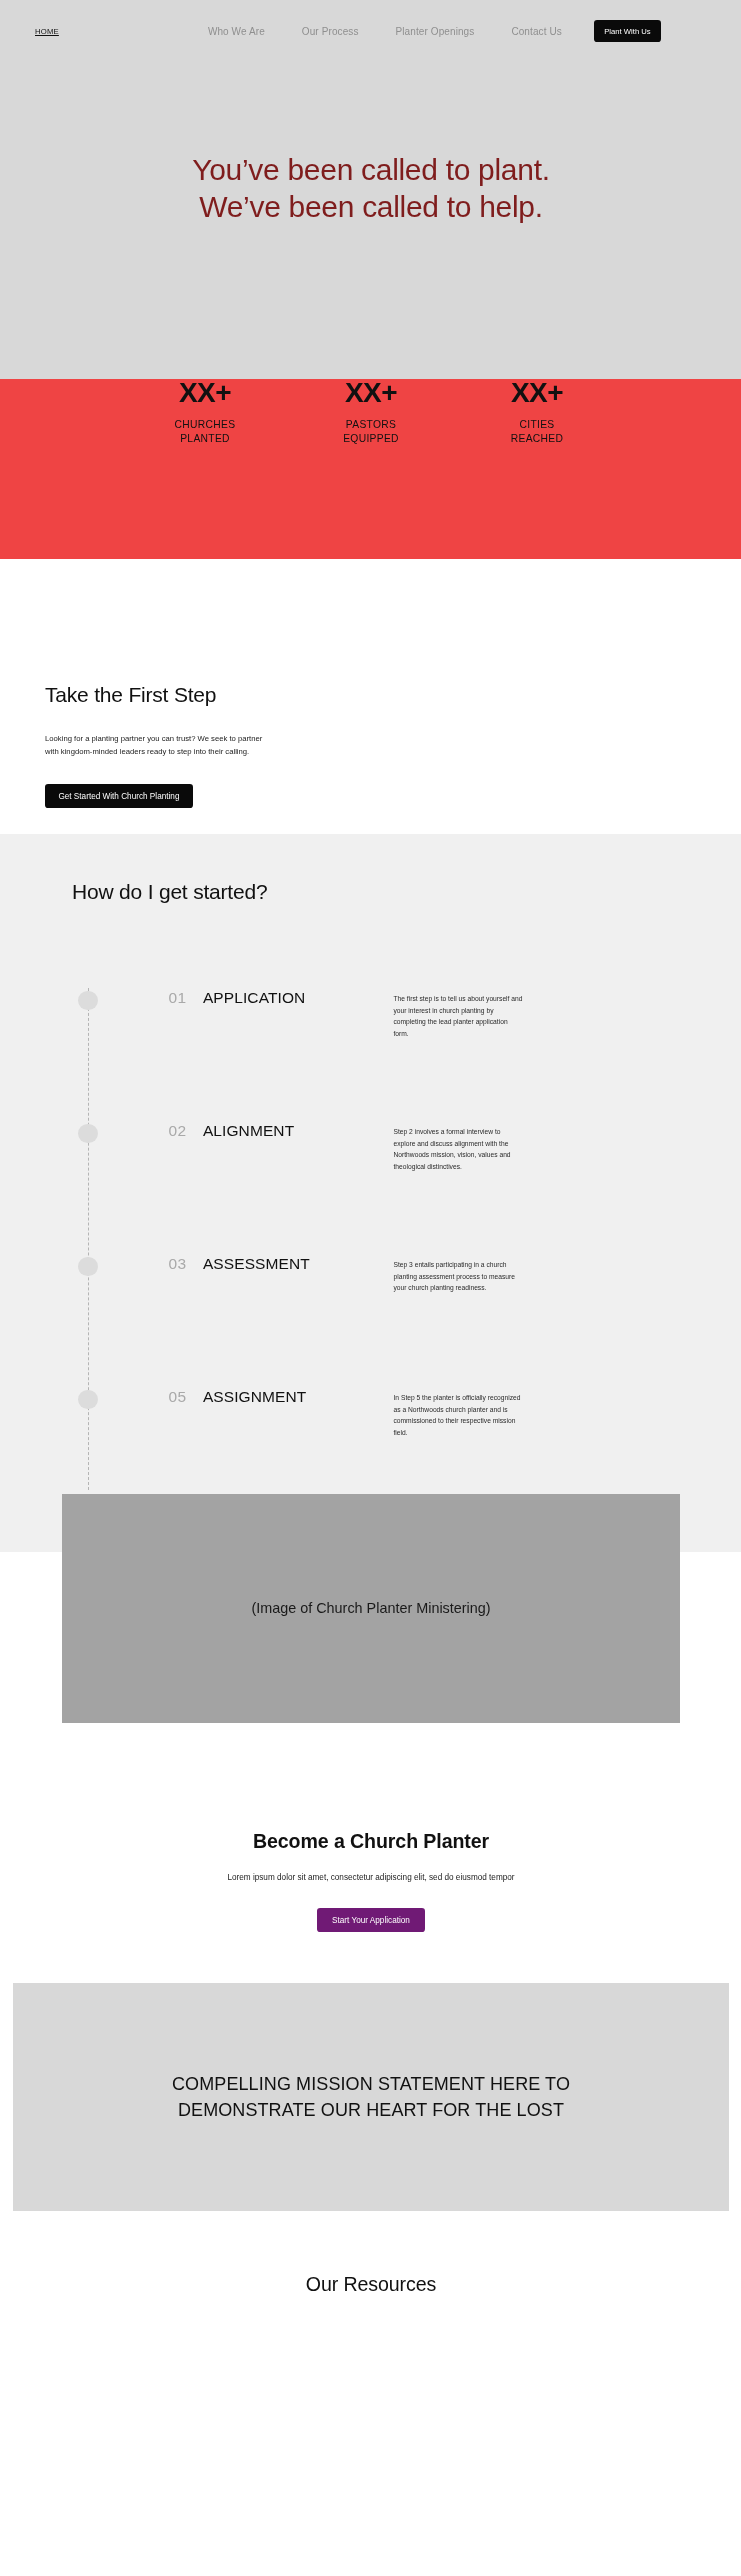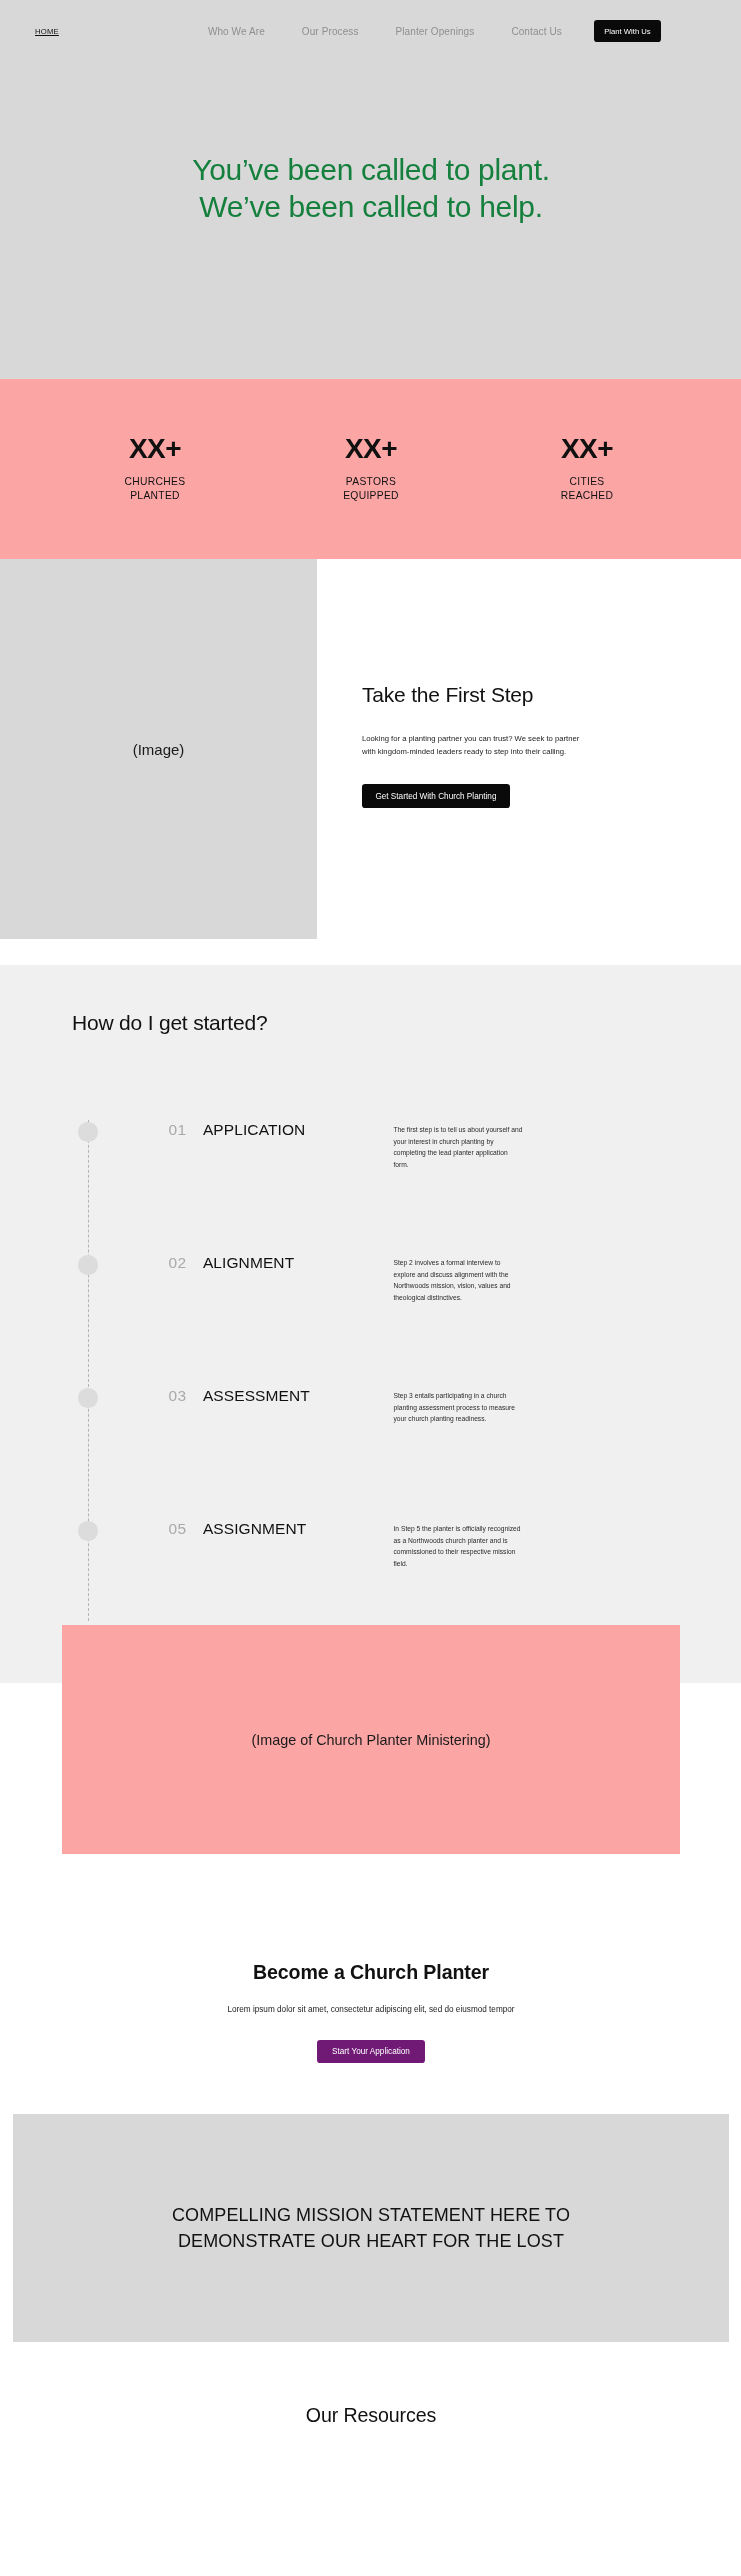--- a/index.html
+++ b/index.html
@@ -61,31 +61,31 @@
     align-items: flex-start;
     justify-content: center;
     padding-top: 90px;
   }
   .hero h1 {
     font-size: 30px;
     line-height: 1.22;
     font-weight: 400;
     text-align: center;
     letter-spacing: -0.3px;
-    color: #15803d;
+    color: #7f1d1d;
   }
 
   
   .stats {
-    background: #fca5a5;
+    background: #ef4444;
     height: 180px;
     display: flex;
-    align-items: center;
+    align-items: flex-start;
     justify-content: center;
-    gap: 98px;
+    gap: 48px;
   }
   .stat { text-align: center; width: 118px; }
   .stat-value {
     font-size: 28px;
     font-weight: 700;
     letter-spacing: -0.5px;
     line-height: 1;
     margin-bottom: 11.3px;
   }
   .stat-label {
@@ -228,21 +228,21 @@
     height: 58px;
     background: #f0f0f0;
     z-index: 0;
   }
   .ministering-img {
     position: absolute;
     left: 62px;
     top: -58px;
     width: 618px;
     height: 229px;
-    background: #fca5a5;
+    background: #a3a3a3;
     display: flex;
     align-items: center;
     justify-content: center;
     font-size: 14.4px;
     color: #1a1a1a;
     z-index: 2;
   }
 
   
   .become {
@@ -346,21 +346,20 @@
   <div class="stat">
     <div class="stat-value">XX+</div>
     <div class="stat-label">
       <span>CITIES</span><br>
       <span>REACHED</span>
     </div>
   </div>
 </section>
 
 <section class="first-step">
-  <div class="fs-image">(Image)</div>
   <div class="fs-body">
     <h2>Take the First Step</h2>
     <p>Looking for a planting partner you can trust? We seek to partner with kingdom-minded leaders ready to step into their calling.</p>
     <button class="fs-btn">Get Started With Church Planting</button>
   </div>
 </section>
 
 <section class="steps-section">
   <h2 class="steps-title">How do I get started?</h2>
   <div class="steps-wrap">

